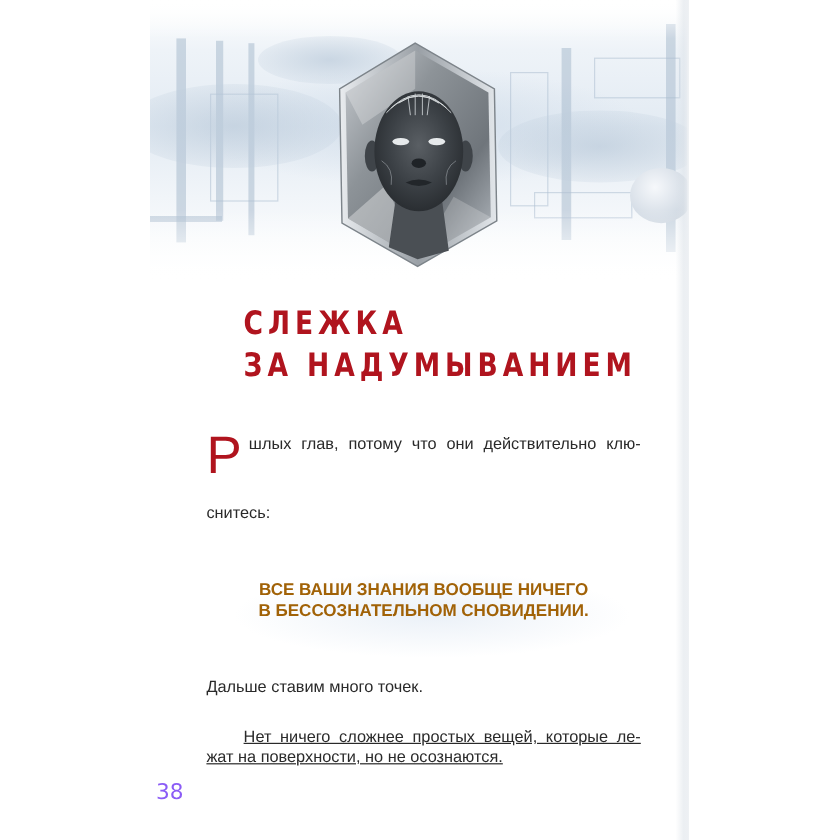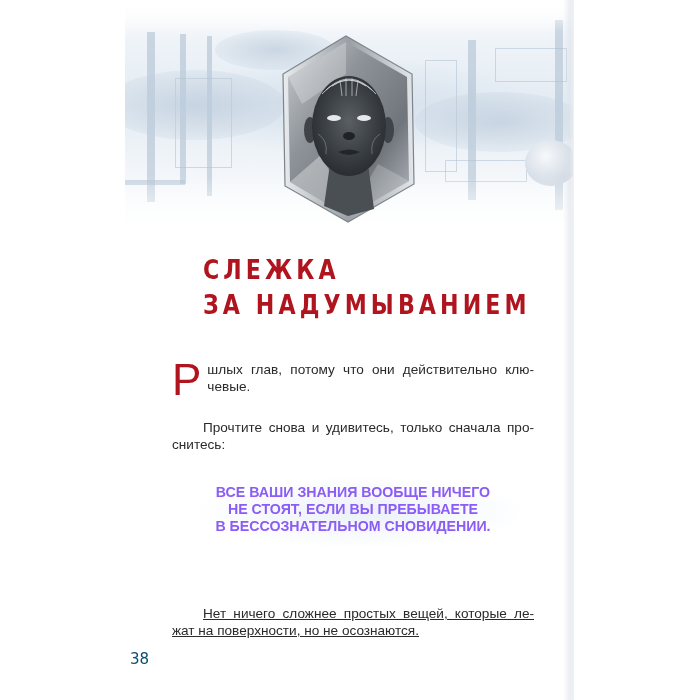--- a/index.html
+++ b/index.html
@@ -77,28 +77,28 @@
     }
     .line { display: block; }
     .just { text-align-last: justify; }
 
     .quote-glow {
       position: absolute; left: 160px; top: 465px; width: 400px; height: 95px;
       background: radial-gradient(ellipse 55% 50% at 50% 50%, rgba(228,236,245,0.75), rgba(255,255,255,0) 75%);
     }
     .quote {
       position: absolute; left: 172px; top: 484px; width: 362px; margin: 0;
-      color: #8b5cf6; font-family: "Liberation Sans", sans-serif; font-weight: bold;
+      color: #a16207; font-family: "Liberation Sans", sans-serif; font-weight: bold;
       font-size: 14.2px; line-height: 17px; text-align: center;
     }
     .quote span { display: block; }
 
     .page-number {
-      position: absolute; left: 130px; top: 650px; color: #0c4a6e;
-      font-family: "DejaVu Sans", sans-serif; font-size: 15px;
+      position: absolute; left: 130px; top: 650px; color: #8b5cf6;
+      font-family: "DejaVu Sans", sans-serif; font-size: 18px;
     }
   </style>
 </head>
 <body>
 
 <div class="page">
 
   <div class="hero">
     <div class="hero-bg"></div>
 
@@ -176,36 +176,34 @@
   <div class="page-edge-line"></div>
 
   <h1 class="chapter-title">
     <span>СЛЕЖКА</span>
     <span>ЗА НАДУМЫВАНИЕМ</span>
   </h1>
 
   <p class="body-text p1">
     <span class="dropcap">Р</span>
     <span class="line just">шлых глав, потому что они действительно клю-</span>
-    <span class="line">чевые.</span>
   </p>
 
   <p class="body-text p2">
-    <span class="line just" style="text-indent:31px;">Прочтите снова и удивитесь, только сначала про-</span>
     <span class="line">снитесь:</span>
   </p>
 
   <div class="quote-glow"></div>
   <p class="quote">
     <span>ВСЕ ВАШИ ЗНАНИЯ ВООБЩЕ НИЧЕГО</span>
-    <span>НЕ СТОЯТ, ЕСЛИ ВЫ ПРЕБЫВАЕТЕ</span>
     <span>В БЕССОЗНАТЕЛЬНОМ СНОВИДЕНИИ.</span>
   </p>
 
   <p class="body-text p3">
+    <span class="line">Дальше ставим много точек.</span>
   </p>
 
   <p class="body-text p4">
     <span class="line just" style="text-indent:31px;">Нет ничего сложнее простых вещей, которые ле-</span>
     <span class="line">жат на поверхности, но не осознаются.</span>
   </p>
 
   <div class="page-number">38</div>
 </div>
 

